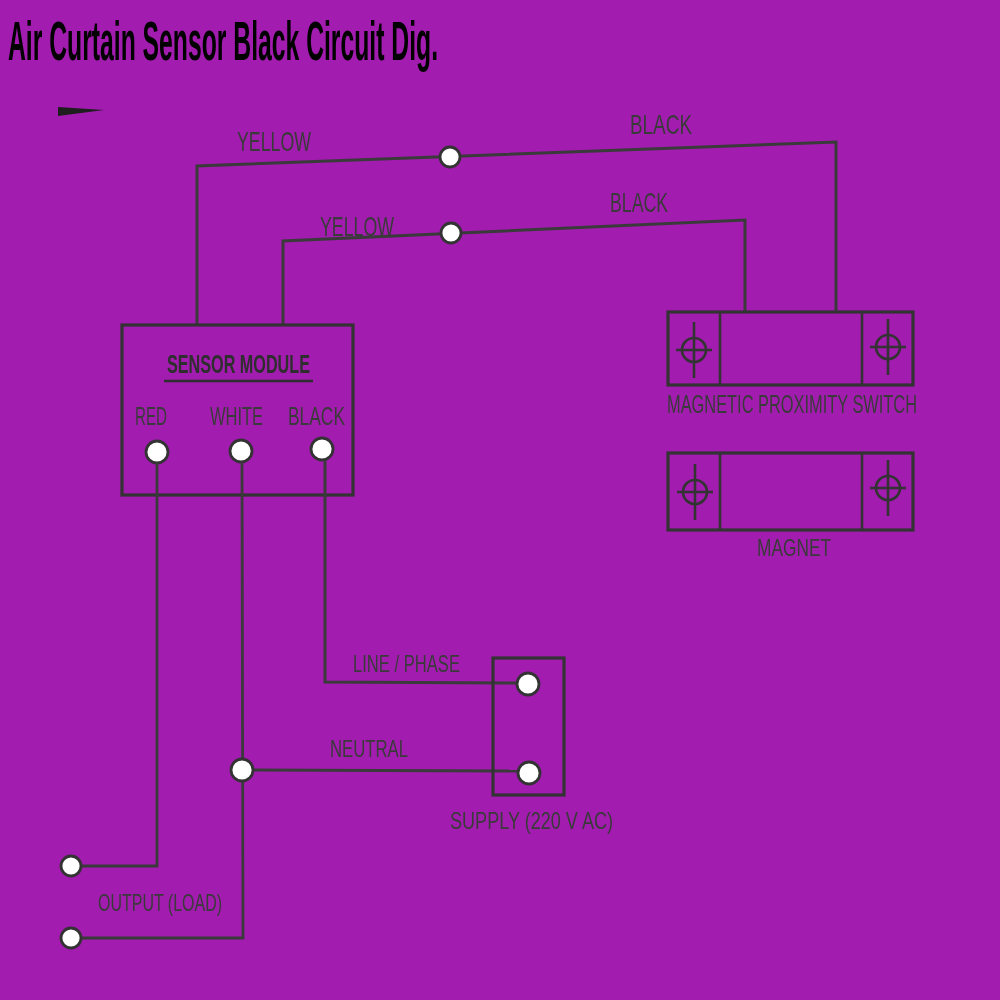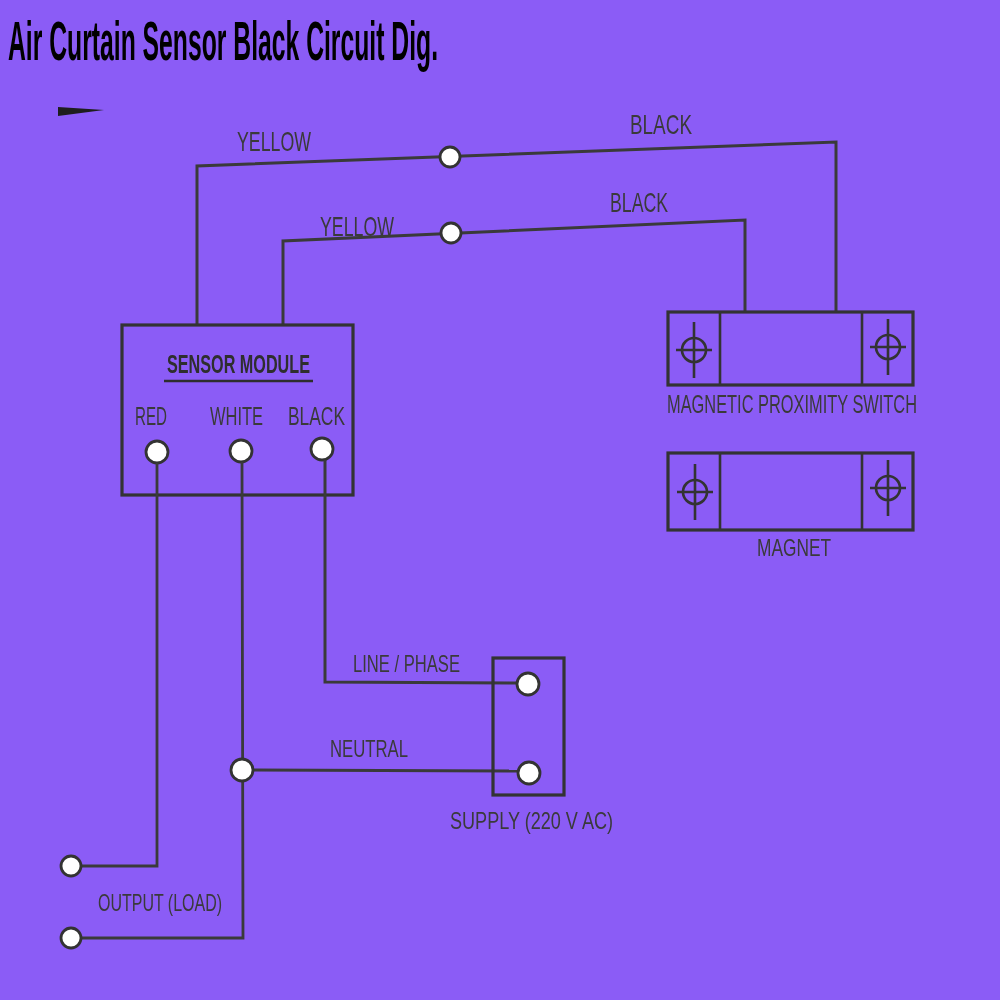--- a/index.html
+++ b/index.html
@@ -1,20 +1,20 @@
 <!DOCTYPE html>
 <html><head>
 <meta charset="utf-8">
 <style>
   html, body { margin: 0; padding: 0; background: #ffffff; }
   .canvas {
     position: relative;
     width: 1000px;
     height: 1000px;
-    background: #8b5cf6;
+    background: #a21caf;
     overflow: hidden;
   }
   svg { position: absolute; top: 0; left: 0; }
   svg text {
     font-family: "Liberation Sans", sans-serif;
     fill: #3a3a3a;
   }
   .page-title {
     font-weight: bold;
     fill: #000000;

